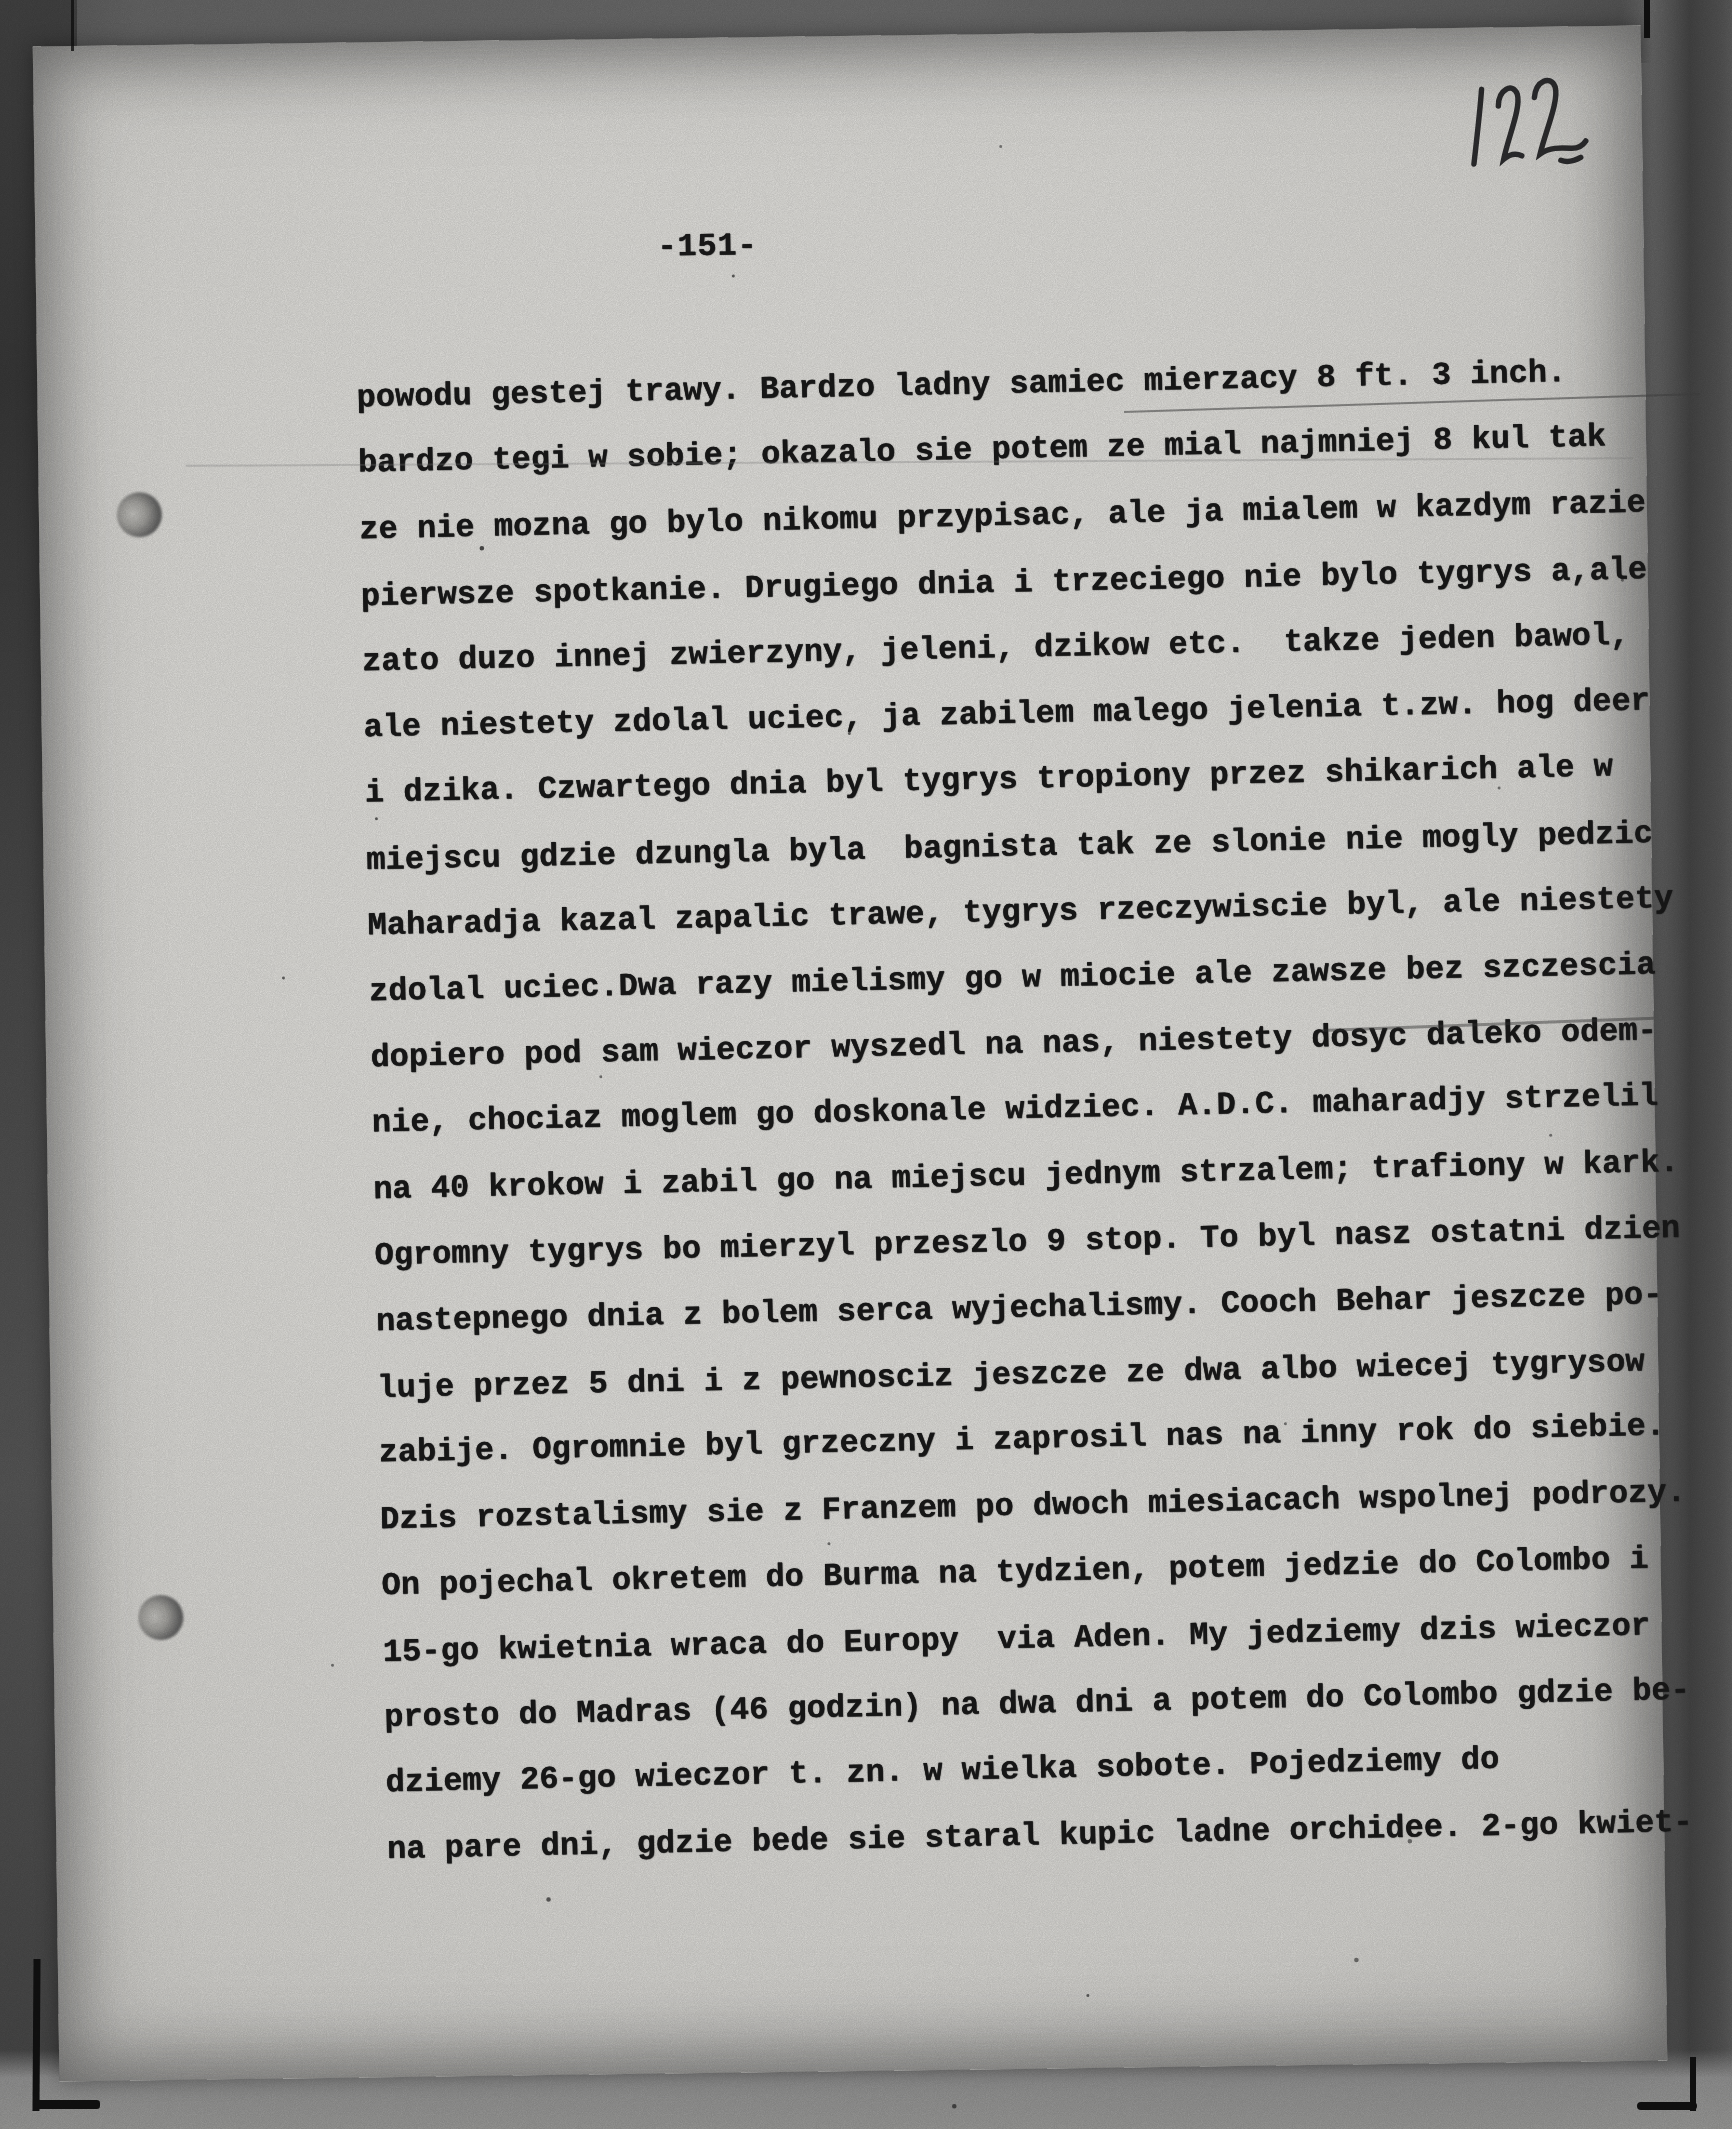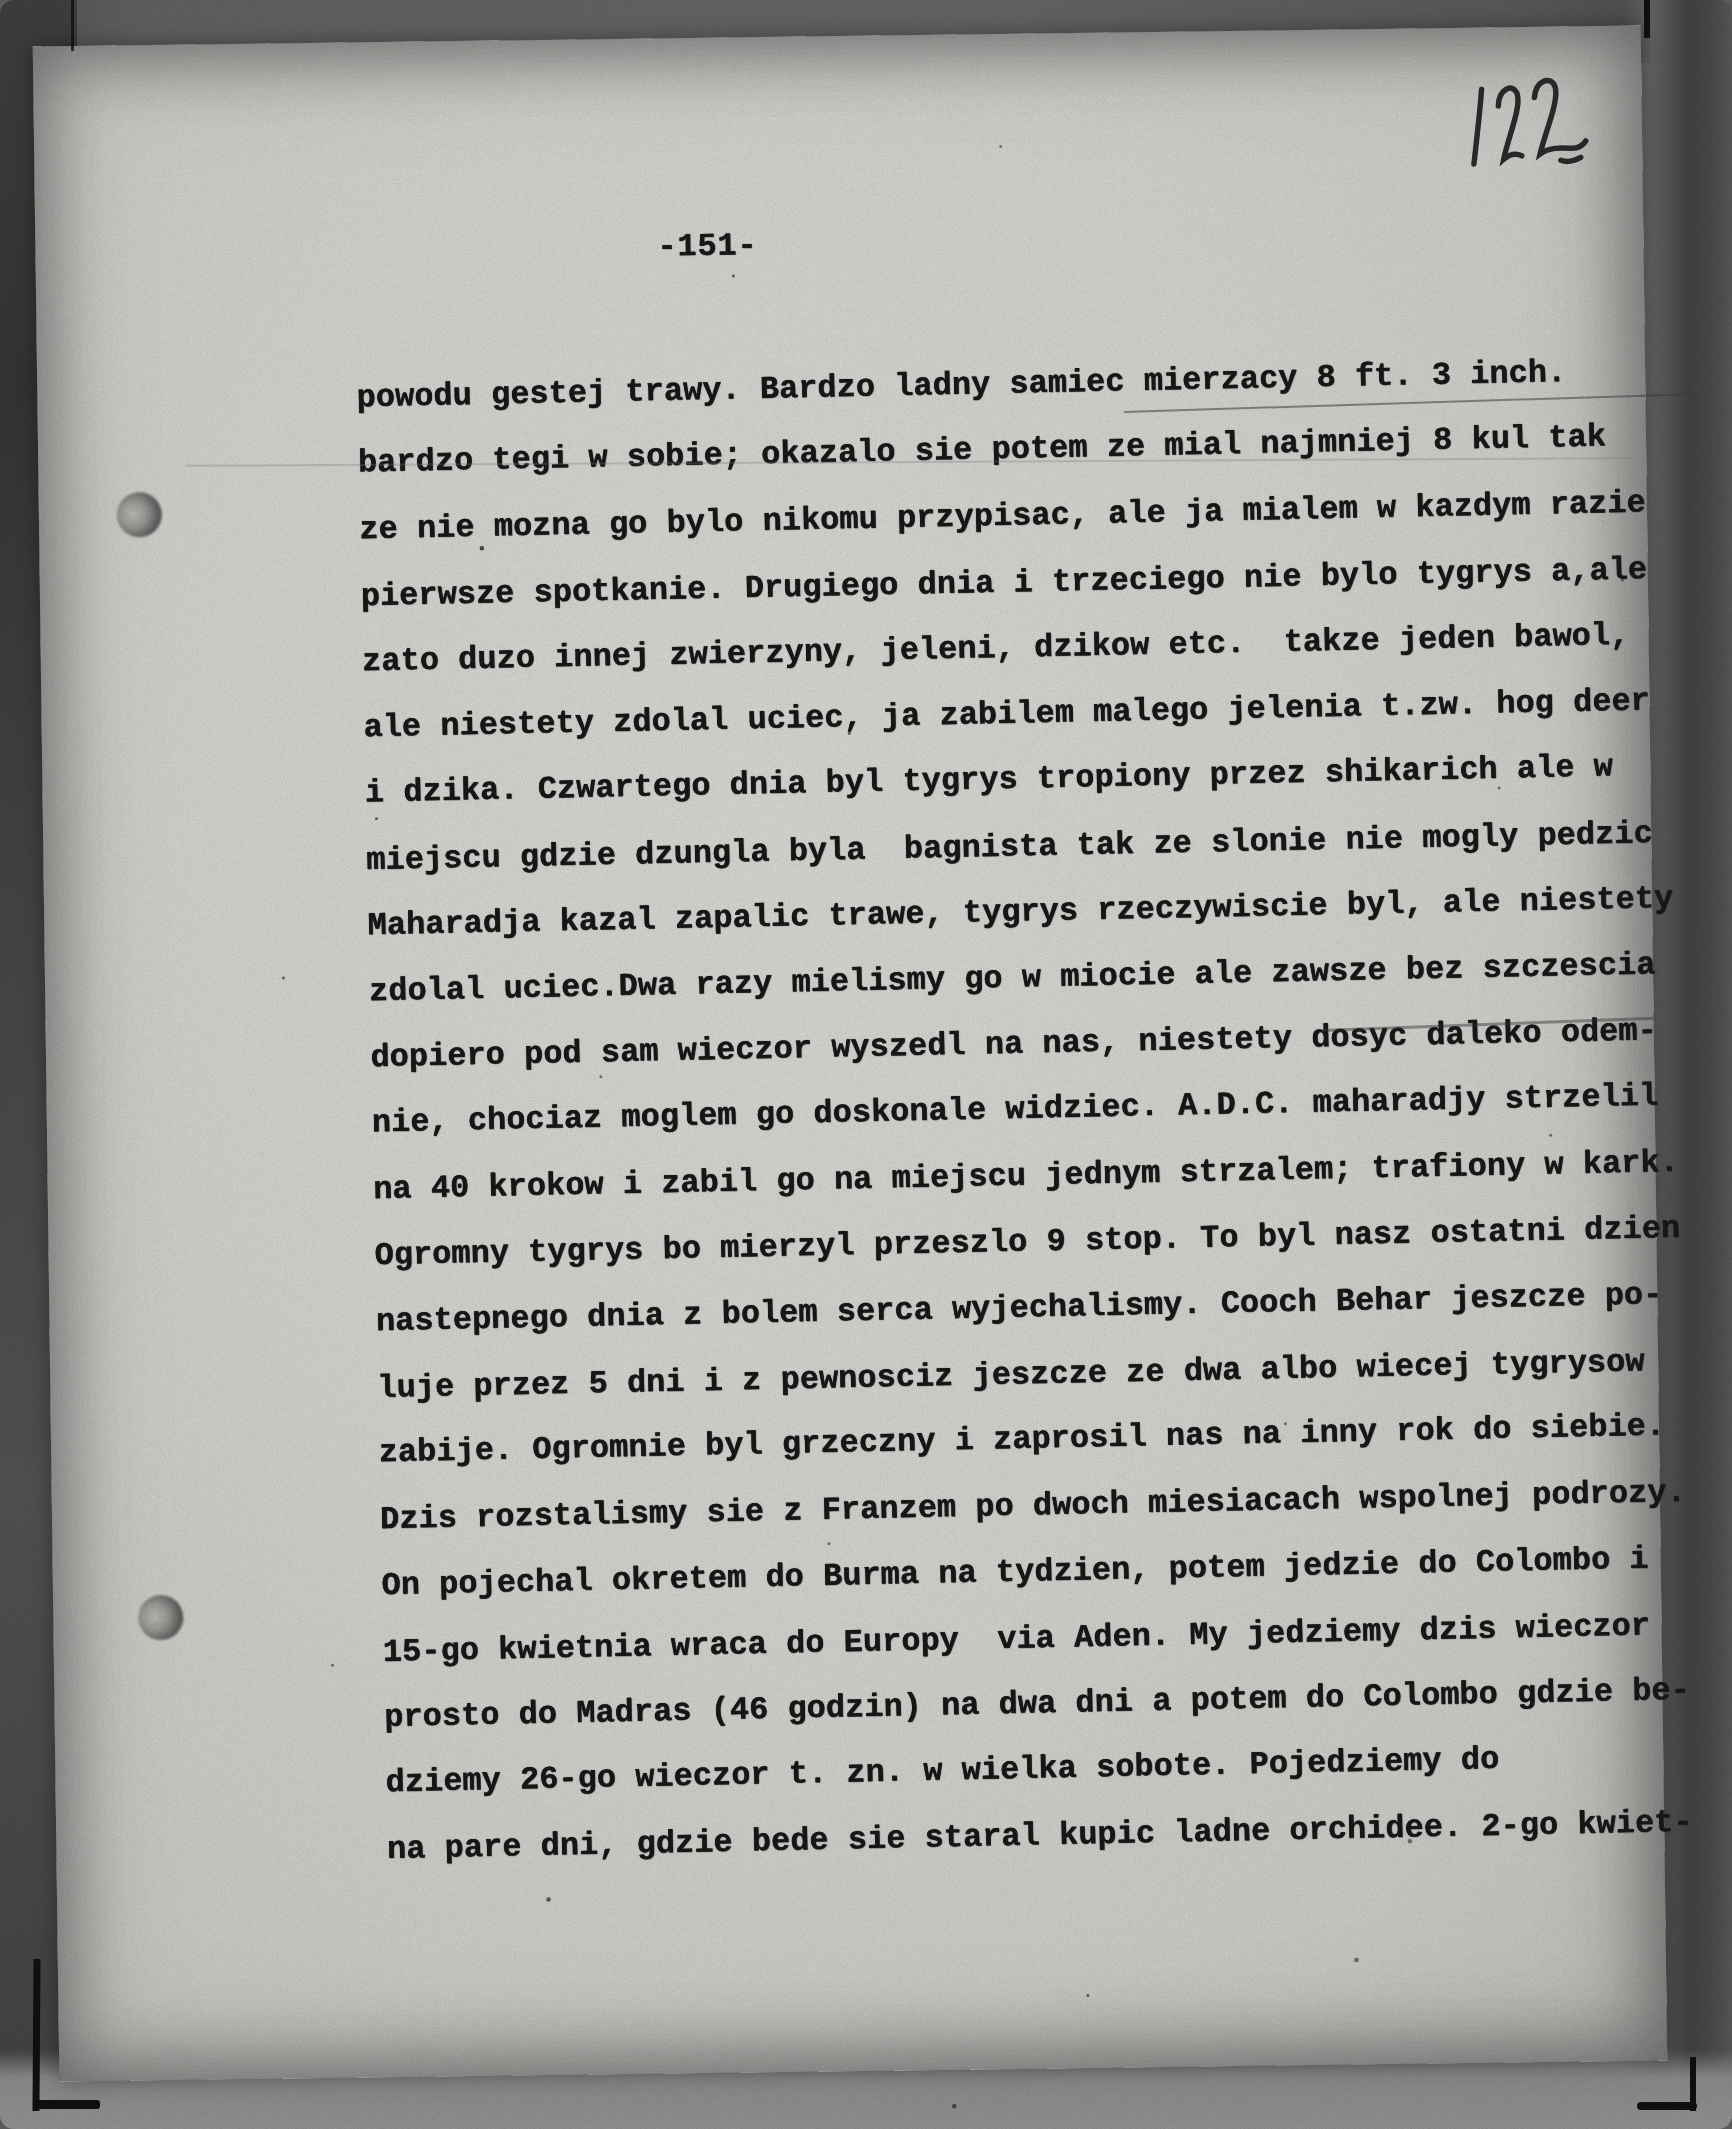--- a/index.html
+++ b/index.html
@@ -2,21 +2,20 @@
 <html style="font-size:12.7px"><head>
 <meta charset="utf-8">
 <style>
   html,body{margin:0;padding:0;background:#5a5a5a;}
   .scan{
     position:relative;
     width:1732px;height:2129px;
     overflow:hidden;
     background:#7f7f7f;
     font-family:"Liberation Mono","DejaVu Sans Mono",monospace;
-    border-radius:14px;
   }
   
   .band-top{position:absolute;left:0;top:0;width:1732px;height:63px;
     background:linear-gradient(90deg,#585858 0%,#6a6a6a 8%,#707070 55%,#626262 88%,#4f4f4f 100%);}
   .band-left{position:absolute;left:0;top:0;width:77px;height:2129px;
     background:linear-gradient(180deg,#454545 0%,#3a3a3a 18%,#4d4d4d 45%,#5a5a5a 70%,#484848 100%);}
   .band-right{position:absolute;right:0;top:0;width:111px;height:2129px;
     background:linear-gradient(90deg,rgba(120,120,120,0) 0%,#6e6e6e 28%,#474747 62%,#555555 88%,#606060 100%);}
   .band-bottom{position:absolute;left:0;bottom:0;width:1732px;height:79px;
     background:linear-gradient(180deg,rgba(150,150,150,0) 0%,#989898 35%,#a0a09e 100%);}

